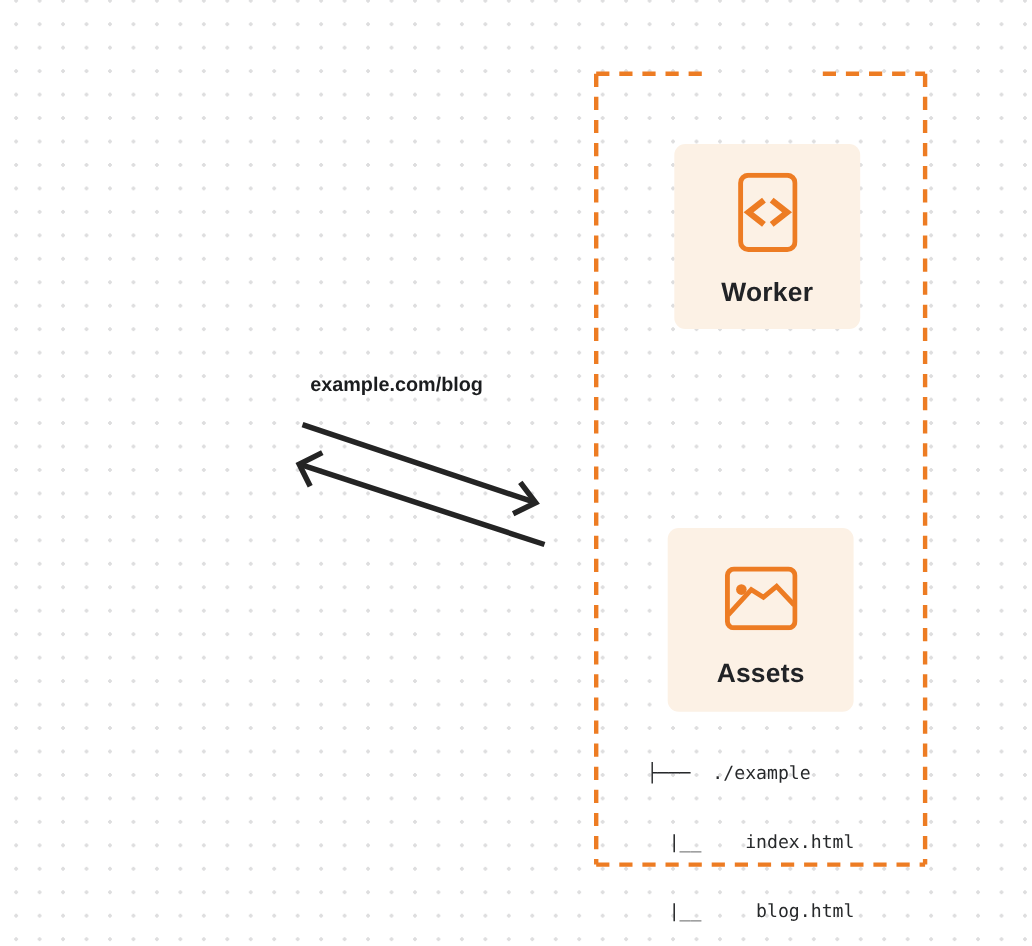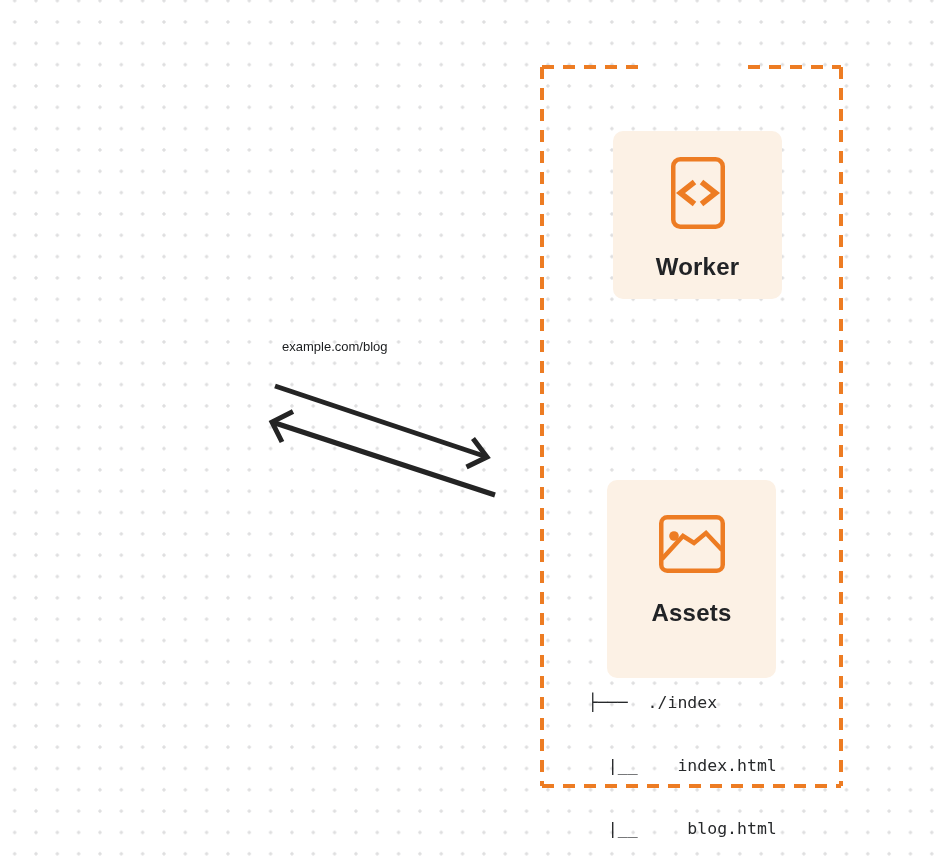--- a/index.html
+++ b/index.html
@@ -28,40 +28,40 @@
     border-radius: 5px;
     display: flex; align-items: center; justify-content: center;
   }
   .client-box .label {
     font-size: 25px; font-weight: 700; color: #1d1f21; letter-spacing: 0.2px;
   }
 
   
   .request-label {
     left: 282px; top: 339px;
-    font-size: 13px; font-weight: 400; color: #1b1d1f;
+    font-size: 18px; font-weight: 700; color: #1b1d1f;
     white-space: nowrap;
   }
 
   
   .project-label {
     left: 540px; top: 52px; width: 303px;
     text-align: center;
     font-size: 25px; font-weight: 700; color: #ed7c23;
     line-height: 29px;
   }
 
   
   .card {
     background: #fcf1e5;
     border-radius: 10px;
     display: flex; flex-direction: column; align-items: center;
   }
   .worker-card { left: 613px; top: 131px; width: 169px; height: 168px; padding-top: 26px; box-sizing: border-box; }
-  .assets-card { left: 607px; top: 480px; width: 169px; height: 198px; padding-top: 35px; box-sizing: border-box; }
+  .assets-card { left: 607px; top: 480px; width: 169px; height: 167px; padding-top: 35px; box-sizing: border-box; }
   .card .label {
     font-size: 24px; font-weight: 700; color: #212326; letter-spacing: 0.2px;
   }
   .worker-card .icon-wrap { height: 70px; margin-bottom: 26px; }
   .assets-card .icon-wrap { height: 54px; margin-bottom: 30px; }
 
   
   .file-tree {
     left: 588px; top: 650px;
     font-family: "DejaVu Sans Mono", monospace;
@@ -119,19 +119,19 @@
       <svg width="66" height="58" viewBox="0 0 66 58">
         <rect x="2.25" y="2.25" width="61.5" height="53.5" rx="6" fill="none" stroke="#ed7c23" stroke-width="4.5"></rect>
         <circle cx="15" cy="21" r="4.8" fill="#ed7c23"></circle>
         <polyline points="3,44 24,21 35,28 47,18 63,35" fill="none" stroke="#ed7c23" stroke-width="4.5" stroke-linejoin="miter"></polyline>
       </svg>
     </span>
     <span class="label">Assets</span>
   </div>
 
   <div class="abs file-tree">
-    <div>├───  ./index</div>
+    <div>├───  ./example</div>
     <div>  |__    index.html</div>
     <div>  |__     blog.html</div>
     
   </div>
 
 </div>
 
 </body></html>

